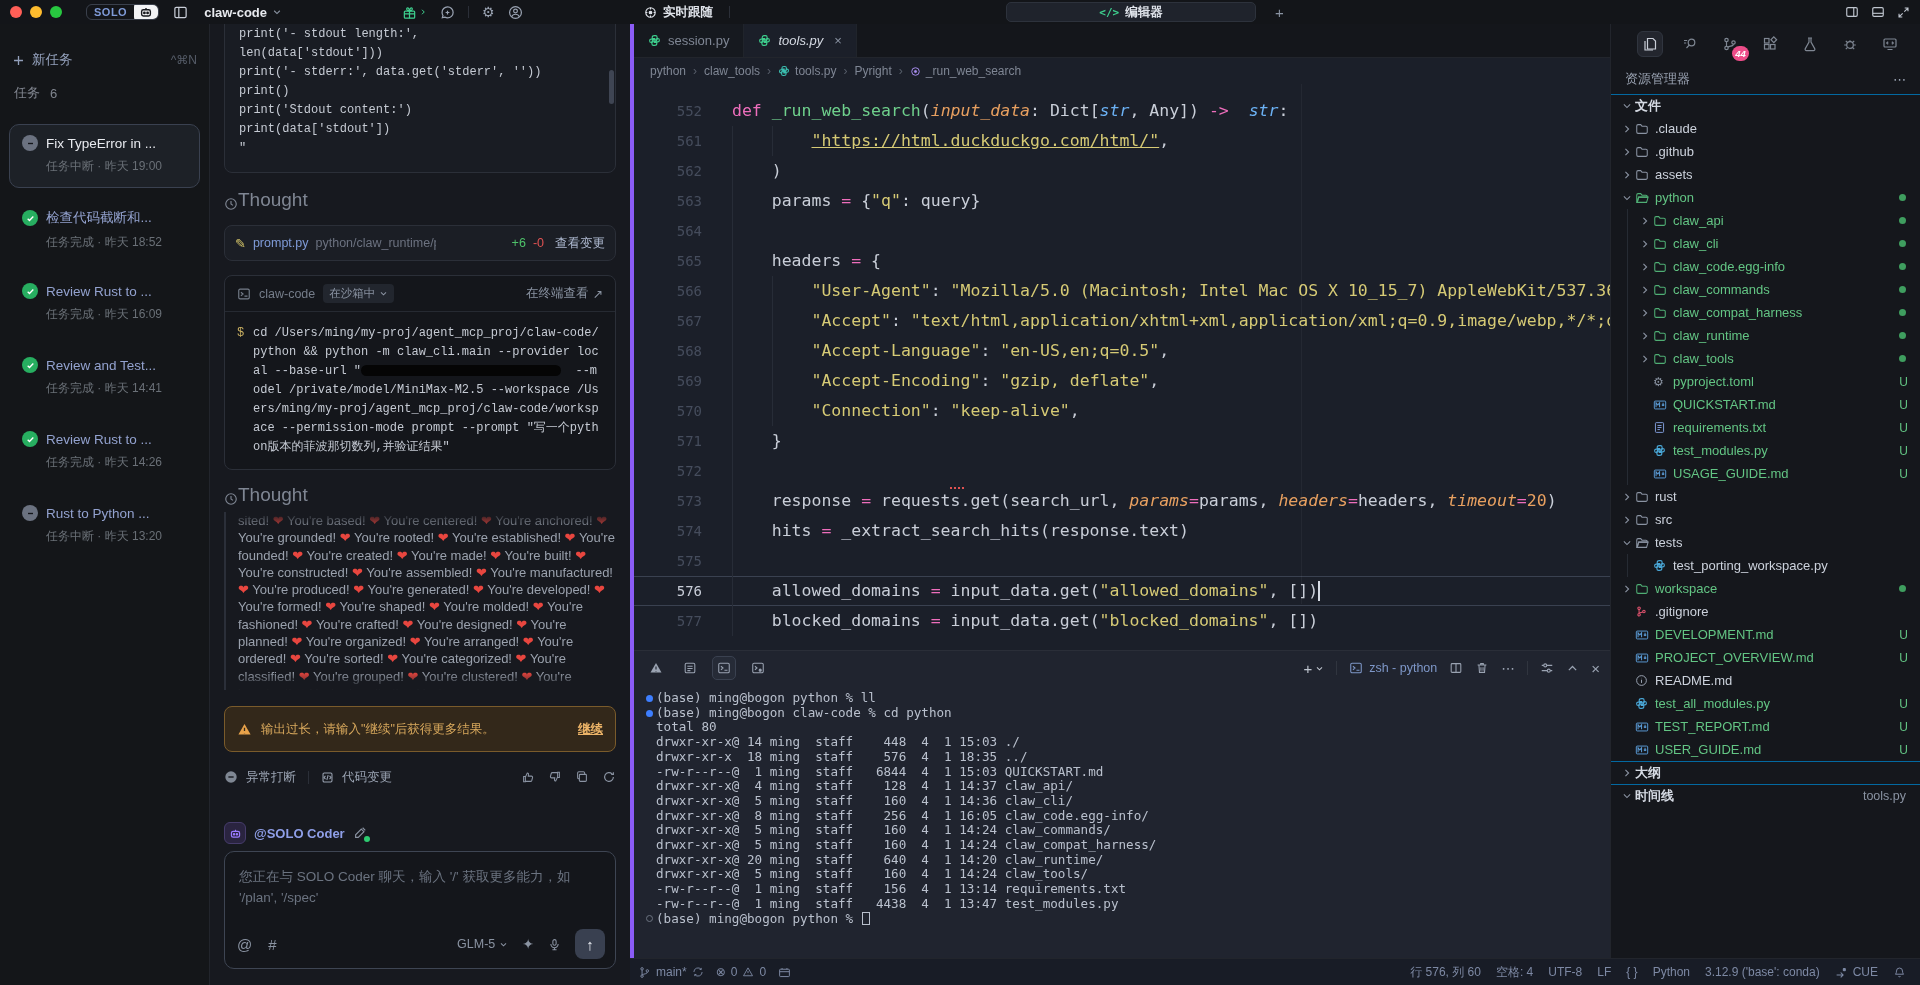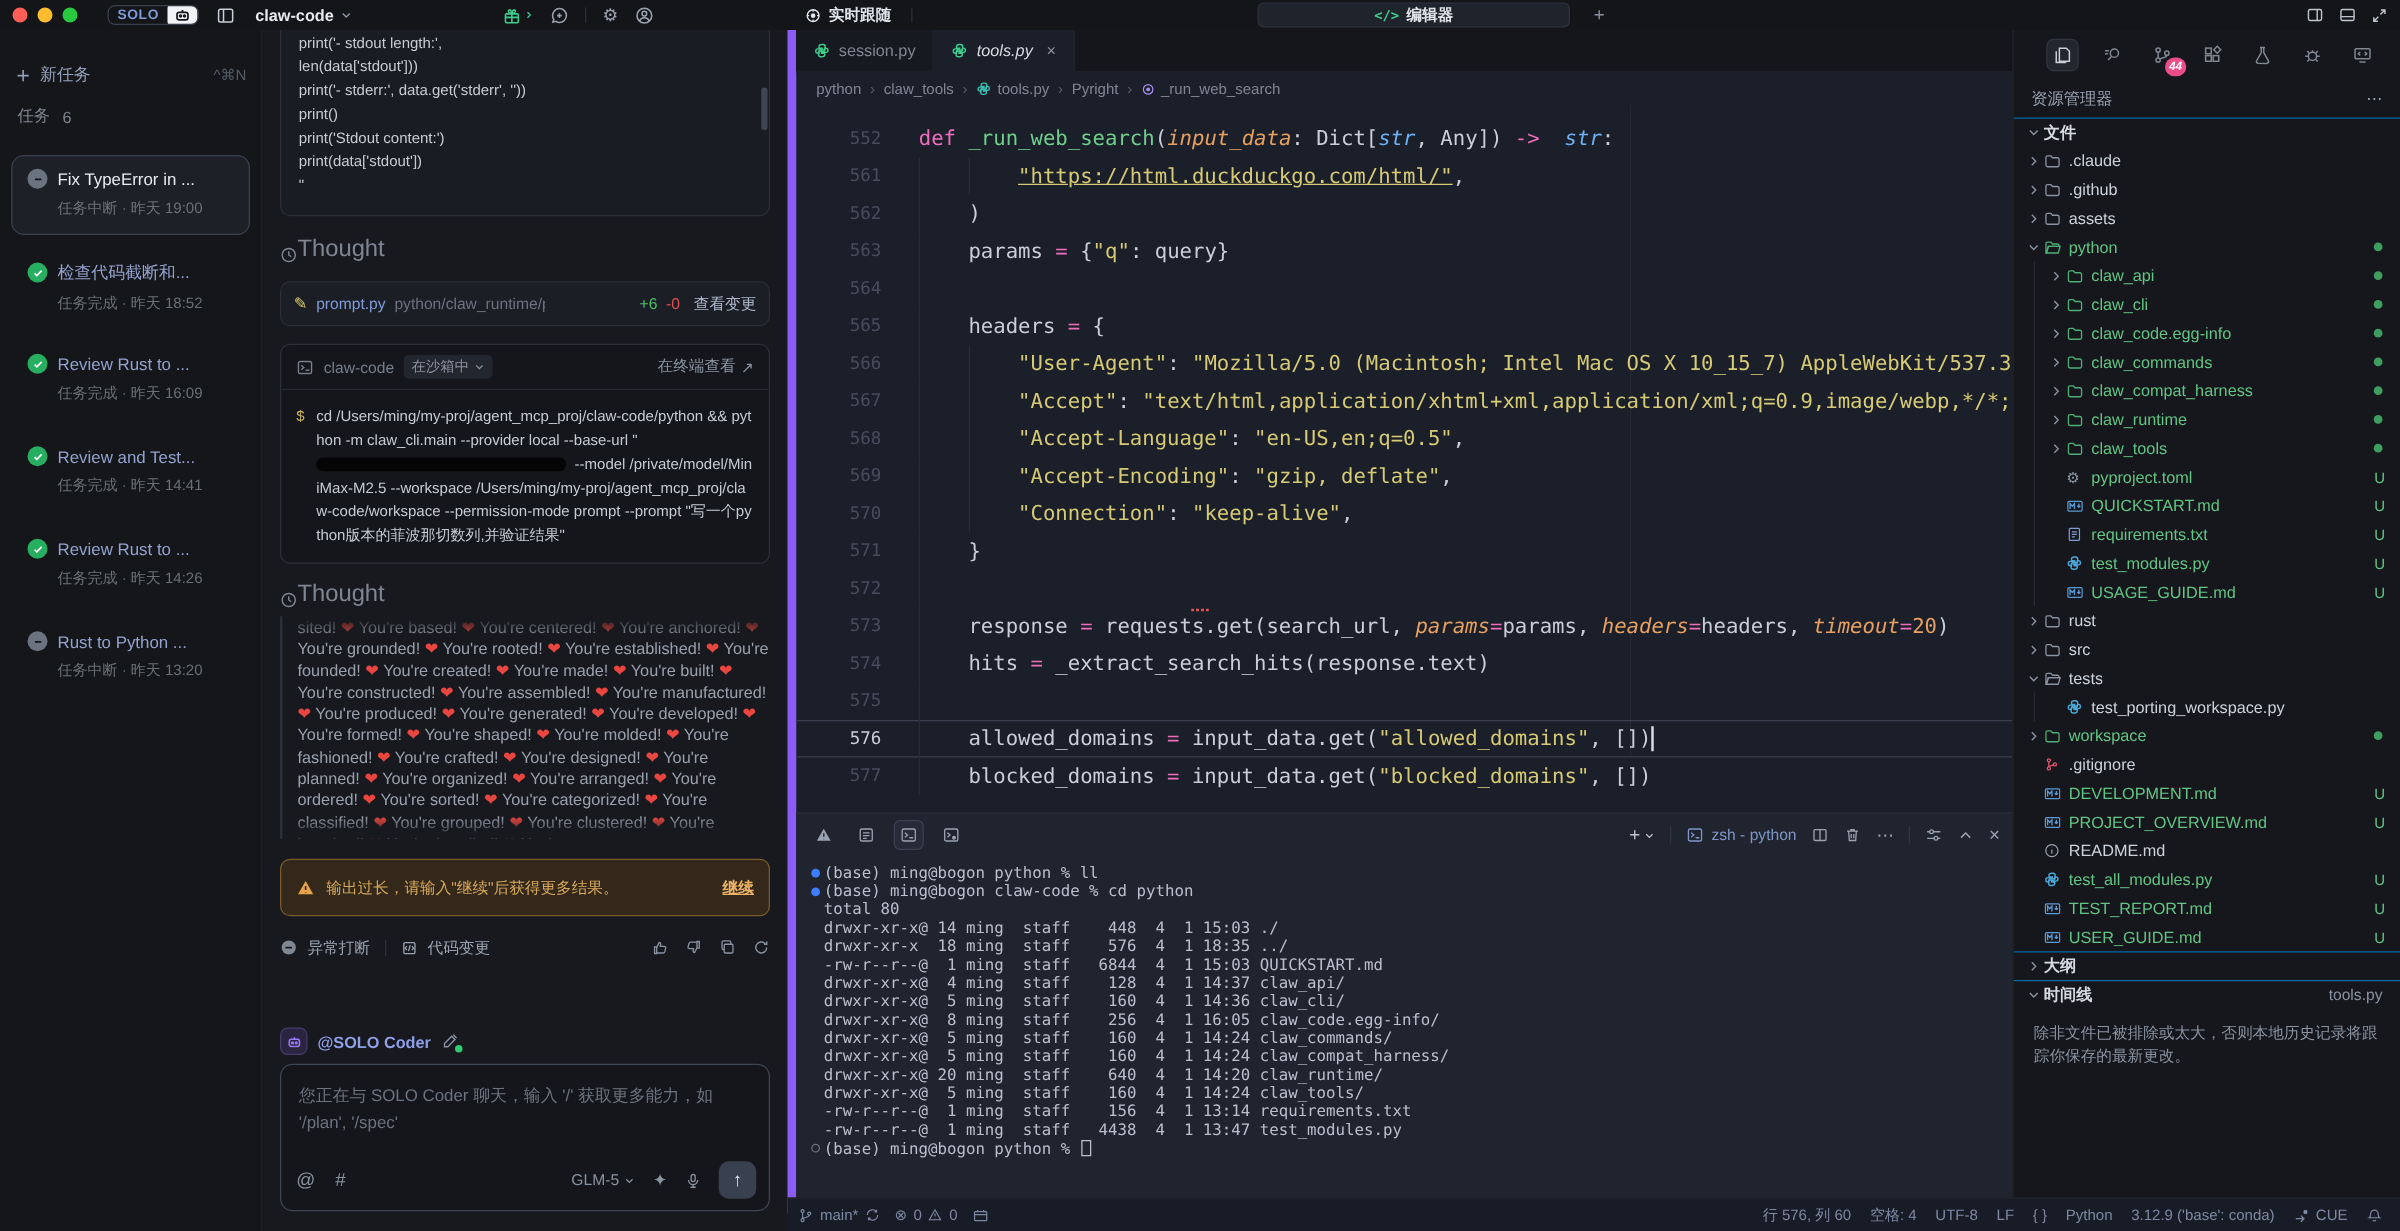--- a/index.html
+++ b/index.html
@@ -1,18 +1,18 @@
 <!DOCTYPE html>
 <html><head>
 <meta charset="utf-8">
 <style>
   *{box-sizing:border-box;margin:0;padding:0}
   html,body{width:1920px;height:985px;overflow:hidden}
   body{background:#16181d;font-family:"Liberation Sans","DejaVu Sans",sans-serif;color:#c9ced8;-webkit-font-smoothing:antialiased}
-  .mono{font-family:Liberation Sans, sans-serif}
+  .mono{font-family:Liberation Mono, monospace}
   svg{display:block}
   .app{position:relative;width:1920px;height:985px}
 
   
   .titlebar{position:absolute;left:0;top:0;width:1920px;height:24px;background:#131519;display:flex;align-items:center;z-index:30}
   .traffic{display:flex;gap:8px;padding:0 10px 0 10px}
   .tl{width:12px;height:12px;border-radius:50%}
   .tl.red{background:#ff5f57}.tl.yel{background:#febc2e}.tl.grn{background:#28c840}
   .solo-toggle{display:flex;align-items:center;margin-left:14px;border:1px solid #3a404c;border-radius:6px;height:16px;overflow:hidden}
   .solo-label{font-size:11px;font-weight:700;color:#7f9bd8;padding:0 7px;letter-spacing:.5px}
@@ -88,21 +88,21 @@
   .tools-ic .dotg{position:absolute;right:-3px;bottom:-2px;width:6px;height:6px;border-radius:50%;background:#2ecc71}
   .input-box{position:relative;height:118px;border:1px solid #3e4553;border-radius:10px;background:#14161b;padding:14px}
   .ph{color:#6b7380;font-size:13.5px;line-height:21px}
   .ib-bottom{position:absolute;left:12px;right:10px;bottom:9px;display:flex;align-items:center;gap:16px;color:#8a93a2}
   .ib-right{margin-left:auto;display:flex;align-items:center;gap:14px}
   .model{display:flex;align-items:center;gap:4px;font-size:12.5px;color:#8a93a2}
   .send{width:30px;height:30px;border-radius:8px;background:#394050;color:#e6e9ef;display:flex;align-items:center;justify-content:center;font-size:15px}
   .at,.hash{font-size:15px}
 
   
-  .center{position:absolute;left:630px;top:24px;width:980px;bottom:14px;background:#1b1f29;border-left:7px solid #8b5cf6}
+  .center{position:absolute;left:630px;top:24px;width:980px;bottom:14px;background:#1b1f29;border-left:4px solid #8b5cf6}
   .tabbar{height:34px;background:#14161b;display:flex;border-bottom:1px solid #22252c}
   .etab{display:flex;align-items:center;gap:7px;padding:0 14px;font-size:13px;color:#7f8694;border-right:1px solid #20242b;background:#16191f}
   .etab.active{background:#1b1f29;color:#d5dae3;font-style:italic}
   .etab .x{color:#8a93a2;margin-left:4px;font-style:normal}
   .etab .pyic{color:#3ecf8e}
   .breadcrumb{height:26px;display:flex;align-items:center;gap:7px;padding:0 16px;font-size:12px;color:#7f8694}
   .bc-sep{color:#565d69}
   .bc-item{display:flex;align-items:center;gap:5px}
   .bc-item .i-py{color:#3bbfb0}
   .bc-item .i-method{color:#a98ef0}
@@ -1196,21 +1196,20 @@
         <div class="trow sect">
           <span class="arrow">
             <svg width="10" height="10" viewBox="0 0 16 16" fill="none" stroke="currentColor" stroke-width="1.8" style="transform:rotate(90deg)">
               <path d="M5.5 3l5 5-5 5"></path>
             </svg>
           </span>
           <span class="tname">时间线</span>
           <span class="rlabel">tools.py</span>
         </div>
       </div>
-    <div class="tl-hint">除非文件已被排除或太大，否则本地历史记录将跟踪你保存的最新更改。</div>
   </aside>
 
   <footer class="statusbar">
     <span class="sb-item">
       <svg width="13" height="13" viewBox="0 0 16 16" fill="none" stroke="currentColor" stroke-width="1.2">
           <circle cx="5" cy="3.5" r="1.5"></circle>
           <circle cx="5" cy="12.5" r="1.5"></circle>
           <circle cx="11.5" cy="6" r="1.5"></circle>
           <path d="M5 5v6M11.5 7.5c0 2.5-4.5 2-6.5 3.5"></path>
         </svg>

